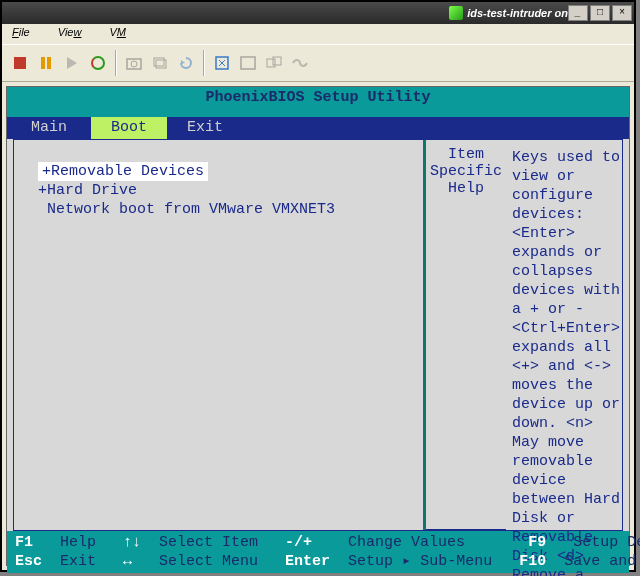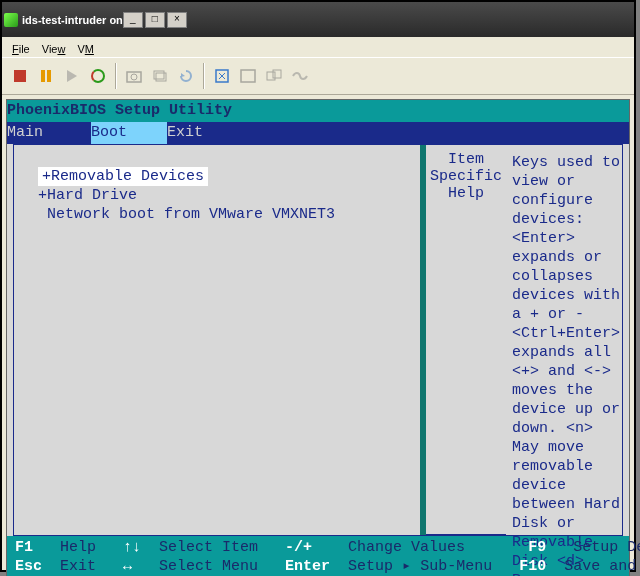--- a/index.html
+++ b/index.html
@@ -11,26 +11,27 @@
     overflow: hidden;
   }
   .window {
     width: 636px;
     height: 572px;
     background: #ece9d8;
     border: 2px solid #000;
     position: relative;
   }
   .titlebar {
-    height: 35px;
+    height: 22px;
     background: linear-gradient(to bottom, #4a4a4a, #2a2a2a);
     display: flex;
     align-items: center;
-    justify-content: flex-start;
+    justify-content: flex-end;
     padding: 0 2px;
+    font-style: italic;
   }
   .title-left { display: flex; align-items: center; gap: 4px; }
   .app-icon {
     width: 14px; height: 14px;
     background: linear-gradient(135deg, #7aff4a, #2a9a1a);
     border-radius: 2px;
   }
   .title-text {
     color: #fff;
     font-size: 11px;
@@ -43,24 +44,25 @@
     border: 1px solid #808080;
     font-size: 10px;
     line-height: 12px;
     text-align: center;
     font-family: Arial;
   }
   .menubar {
     height: 20px;
     background: #ece9d8;
     display: flex;
-    align-items: flex-end;
-    gap: 0;
+    align-items: flex-start;
+    gap: 16px;
     padding: 0 4px;
     font-size: 11px;
+    font-style: italic;
   }
   .menu-item {
     padding: 2px 6px;
     cursor: default;
   }
   .menu-item u { text-decoration: underline; }
   .toolbar {
     height: 38px;
     background: #ece9d8;
     border-top: 1px solid #fff;
@@ -98,48 +100,50 @@
     width: 624px;
     height: 480px;
     margin: 4px auto 0;
     background: #d8d8d8;
     font-family: 'Courier New', monospace;
     font-size: 15px;
     border: 1px solid #666;
     position: relative;
   }
   .bios-header {
-    height: 22px;
+    height: 30px;
     background: #0a9a9a;
     color: #1a2a6a;
+    text-align: center;
     line-height: 22px;
     font-weight: bold;
   }
   .bios-tabs {
     height: 22px;
     background: #1a2a8a;
     display: flex;
   }
   .bios-tab {
     color: #d0d0d0;
     padding: 2px 0;
+    text-align: center;
   }
   .bios-tab.active {
-    background: #7dd3fc;
+    background: #bef264;
     color: #1a2a8a;
   }
   .bios-body {
     height: 392px;
     display: flex;
     border: 1px solid #1a2a8a;
     margin: 0 6px;
   }
   .bios-left {
     flex: 1;
-    border-right: 6px solid #0f766e;
+    border-right: 3px solid #0f766e;
     padding: 8px 6px;
     color: #1a2a8a;
   }
   .bios-right {
     width: 196px;
     display: flex;
     flex-direction: row;
   }
   .bios-right-head {
     text-align: center;

